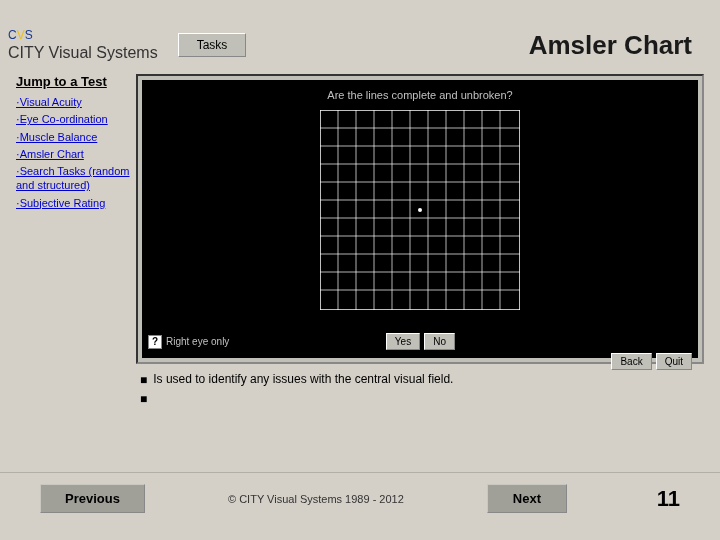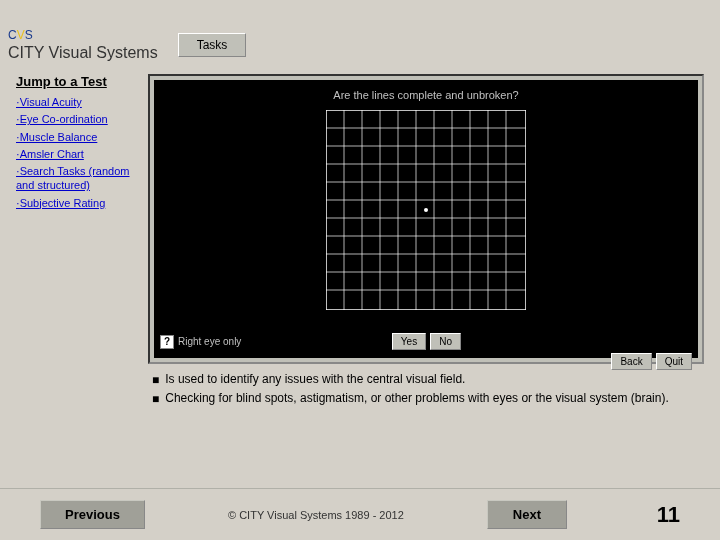--- a/index.html
+++ b/index.html
@@ -49,21 +49,20 @@
       font-size: 26px;
       font-weight: bold;
       color: #1a1a1a;
       padding-right: 20px;
     }
 
     
     #main {
       display: flex;
       padding: 4px 16px 8px 16px;
-      gap: 12px;
       height: calc(540px - 80px - 60px);
     }
 
     
     #sidebar {
       width: 120px;
       flex-shrink: 0;
     }
     #jump-title {
       font-size: 13px;
@@ -199,21 +198,21 @@
     }
     .bullet-dot {
       margin-right: 6px;
       flex-shrink: 0;
       margin-top: 1px;
     }
 
     
     #footer {
       position: absolute;
-      bottom: 0;
+      bottom: 16px;
       left: 0;
       right: 0;
       height: 52px;
       background: #d4d0c8;
       display: flex;
       align-items: center;
       justify-content: space-between;
       padding: 8px 40px;
       border-top: 1px solid #b0b0a8;
     }
@@ -246,20 +245,21 @@
 <body>
 
 <div id="header">
   <div id="logo-area">
     <div>
       <span id="logo-c">C</span><span id="logo-v">V</span><span id="logo-s">S</span>
     </div>
     <div id="logo-subtitle">CITY Visual Systems</div>
   </div>
   <button id="home-btn">Tasks</button>
+  <div id="page-title">Amsler Chart</div>
 </div>
 
 <div id="main">
 
   <div id="sidebar">
     <div id="jump-title">Jump to a Test</div>
     <div class="nav-item">·Visual Acuity</div>
     <div class="nav-item">·Eye Co-ordination</div>
     <div class="nav-item">·Muscle Balance</div>
     <div class="nav-item">·Amsler Chart</div>
@@ -322,21 +322,20 @@
       </div>
     </div>
 
     <div id="bullets">
       <div class="bullet-item">
         <span class="bullet-dot">■</span>
         <span>Is used  to identify any issues with the central visual field.</span>
       </div>
       <div class="bullet-item">
         <span class="bullet-dot">■</span>
-        <span>Checking for blind spots, astigmatism, or other problems with eyes or the visual system (brain).</span>
       </div>
     </div>
 
   </div>
 </div>
 
 <div id="footer">
   <button class="footer-nav-btn">Previous</button>
   <div id="footer-copyright">© CITY Visual Systems 1989 - 2012</div>
   <button class="footer-nav-btn">Next</button>

